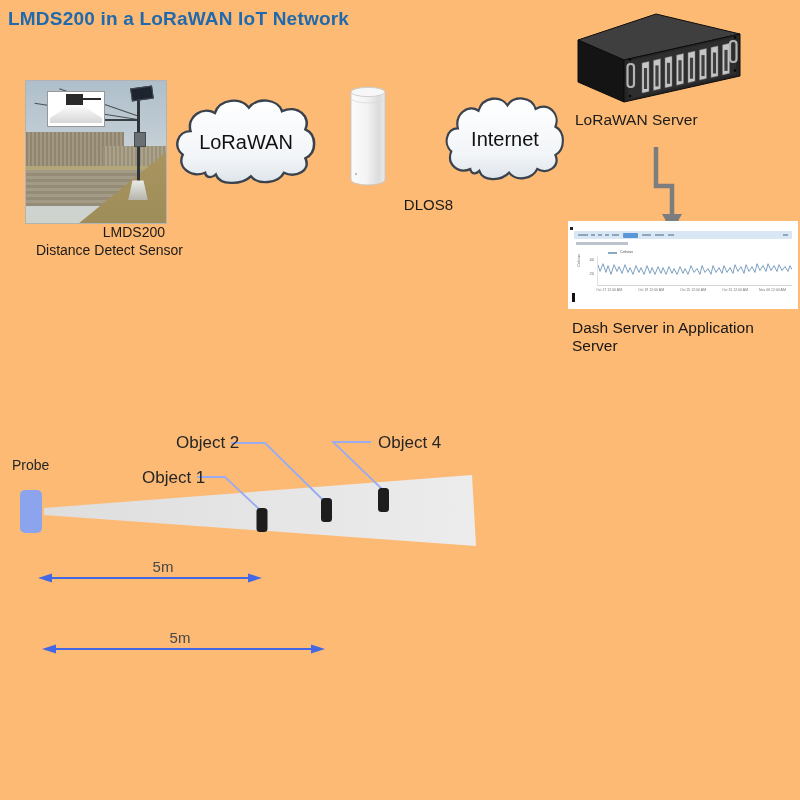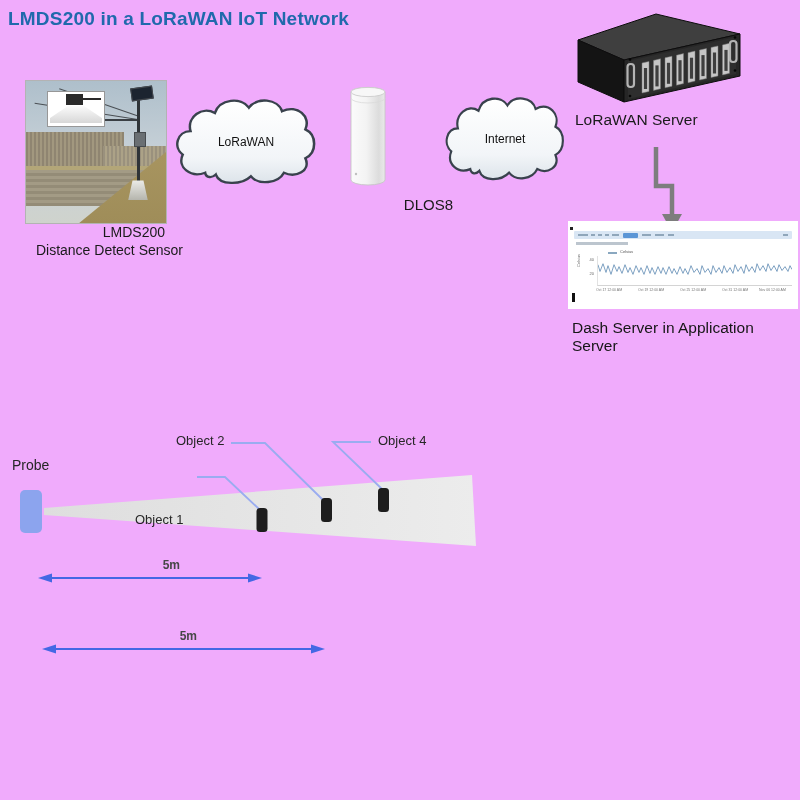--- a/index.html
+++ b/index.html
@@ -1,16 +1,16 @@
 <!DOCTYPE html>
 <html><head>
 <meta charset="utf-8">
 <style>
   html,body{margin:0;padding:0;background:#ffffff;}
-  .canvas{position:relative;width:800px;height:800px;background:#f0abfc;overflow:hidden;
+  .canvas{position:relative;width:800px;height:800px;background:#fdba74;overflow:hidden;
           font-family:"Liberation Sans", sans-serif;color:#1a1a1a;}
   .abs{position:absolute;}
   .title{left:8px;top:8px;font-size:19px;font-weight:bold;color:#2069ac;letter-spacing:.2px;}
   .caption{color:#1a1a1a;font-size:14px;text-align:right;}
   
   .photo{left:25px;top:80px;width:140px;height:142px;border:1px solid #b3b3b3;overflow:hidden;}
   .photo div{position:absolute;}
   .sky{inset:0;background:linear-gradient(180deg,#aebfcb,#c9d2d8 55%,#cfd3cd);}
   .trees{left:0;top:36%;width:70%;height:42%;
          background:repeating-linear-gradient(90deg,#8f8571 0 2px,#a2987f 2px 4px);}
@@ -31,40 +31,40 @@
             background:linear-gradient(#ecece8,#b5b5ad);}
   .inset{left:15%;top:7%;width:40%;height:24%;background:#fff;border:1px solid #979797;}
   .mount{left:32%;top:6%;width:30%;height:32%;background:#2a2a2a;}
   .mountarm{right:6%;top:18%;width:32%;height:7%;background:#2a2a2a;}
   .cone{left:3%;top:40%;width:94%;height:52%;background:linear-gradient(180deg,#fbfbfb,#d7d7d7);
         clip-path:polygon(36% 0,64% 0,100% 72%,100% 100%,0 100%,0 72%);}
   
   .cloud{display:block;}
   .cloud svg{position:absolute;inset:0;width:100%;height:100%;}
   .cloud .lbl{position:absolute;inset:0;display:flex;align-items:center;justify-content:center;
-              font-size:12px;color:#111;}
+              font-size:20px;color:#111;}
   
   .dash{left:568px;top:221px;width:230px;height:88px;background:#fff;}
   .dash div,.dash span{position:absolute;}
   .dash .dot{left:2px;top:6px;width:3px;height:3px;background:#222;}
   .dash .bar{left:4px;top:72px;width:3px;height:9px;background:#111;}
   .dash .toolbar{left:6px;top:10px;width:218px;height:8px;background:#d9e6f4;border-radius:1px;}
   .chip{position:absolute;top:2.5px;height:2.5px;background:#8fa6ba;}
   .chipblue{position:absolute;top:1.5px;height:5px;background:#5b96d6;border-radius:1px;}
   .dash .subline{left:8px;top:21px;width:52px;height:2.5px;background:#bcc5ce;}
   .dash .legendline{left:40px;top:31px;width:9px;height:1.5px;background:#8aa8c0;}
   .dash .legendtxt{left:52px;top:28px;font-size:4px;color:#555;}
   .dash .ylab{left:8px;top:46px;font-size:4px;color:#666;transform:rotate(-90deg);transform-origin:left top;}
   .dash .ytick{width:10px;text-align:right;font-size:4px;color:#666;}
   .dash .plot{left:29px;top:35px;width:194px;height:29px;border-left:1px solid #e2e2e2;border-bottom:1px solid #d4d4d4;}
   .dash .plot svg{position:absolute;inset:0;width:100%;height:100%;}
   .dash .xtick{top:67px;font-size:3.5px;color:#777;white-space:nowrap;}
   
-  .dlabel{font-size:13px;color:#262626;}
-  .dim{font-size:12px;font-weight:bold;color:#474747;text-align:right;width:34px;}
+  .dlabel{font-size:17px;color:#262626;}
+  .dim{font-size:15px;font-weight:normal;color:#474747;text-align:center;width:34px;}
 </style>
 </head>
 <body>
 
 <div class="canvas">
 
   <div class="abs title">LMDS200 in a LoRaWAN IoT Network</div>
 
   <div class="abs photo">
     <div class="sky"></div>
@@ -225,19 +225,19 @@
       <polygon points="262,158 248,153.6 248,162.4" fill="#4468e4"></polygon>
     </g>
     <g>
       <line x1="54" y1="229" x2="313" y2="229" stroke="#4468e4" stroke-width="2"></line>
       <polygon points="42,229 56,224.6 56,233.4" fill="#4468e4"></polygon>
       <polygon points="325,229 311,224.6 311,233.4" fill="#4468e4"></polygon>
     </g>
   </svg>
 
   <div class="abs dlabel" style="left:12px;top:457px;font-size:14px;">Probe</div>
-  <div class="abs dlabel" style="left:135px;top:468px;margin-top:44px;">Object 1</div>
+  <div class="abs dlabel" style="left:142px;top:468px;">Object 1</div>
   <div class="abs dlabel" style="left:176px;top:433px;">Object 2</div>
   <div class="abs dlabel" style="left:378px;top:433px;">Object 4</div>
   <div class="abs dim" style="left:146px;top:558px;">5m</div>
   <div class="abs dim" style="left:163px;top:629px;">5m</div>
 
 </div>
 
 </body></html>

